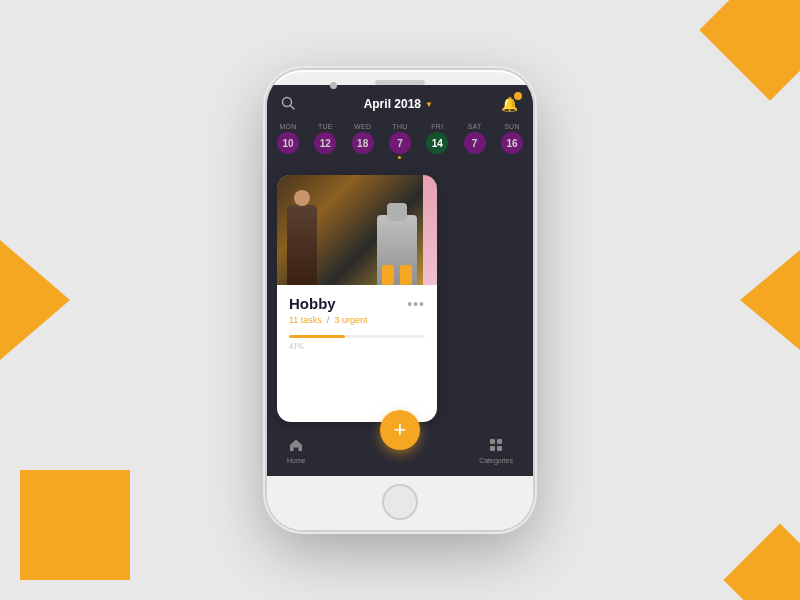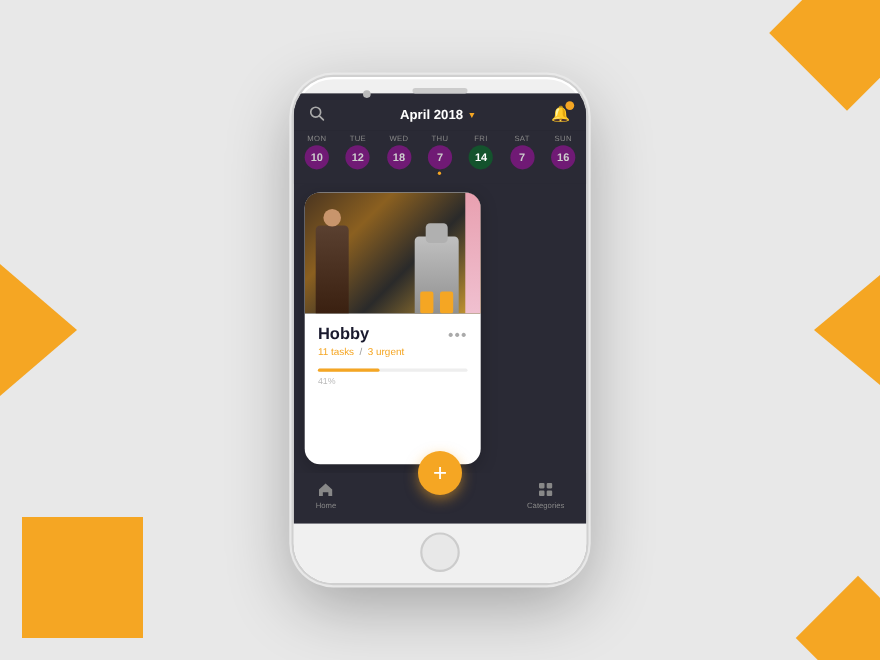--- a/index.html
+++ b/index.html
@@ -396,20 +396,21 @@
 
     .progress-bar-fill {
       height: 100%;
       background: #F5A623;
       border-radius: 2px;
     }
 
     .progress-label {
       font-size: 8px;
       color: #bbb;
+      font-family: Liberation Serif, serif;
     }
 
     
     .app-bottom-nav {
       background: #2a2a35;
       padding: 8px 20px 12px;
       display: flex;
       align-items: center;
       justify-content: space-between;
       position: relative;

